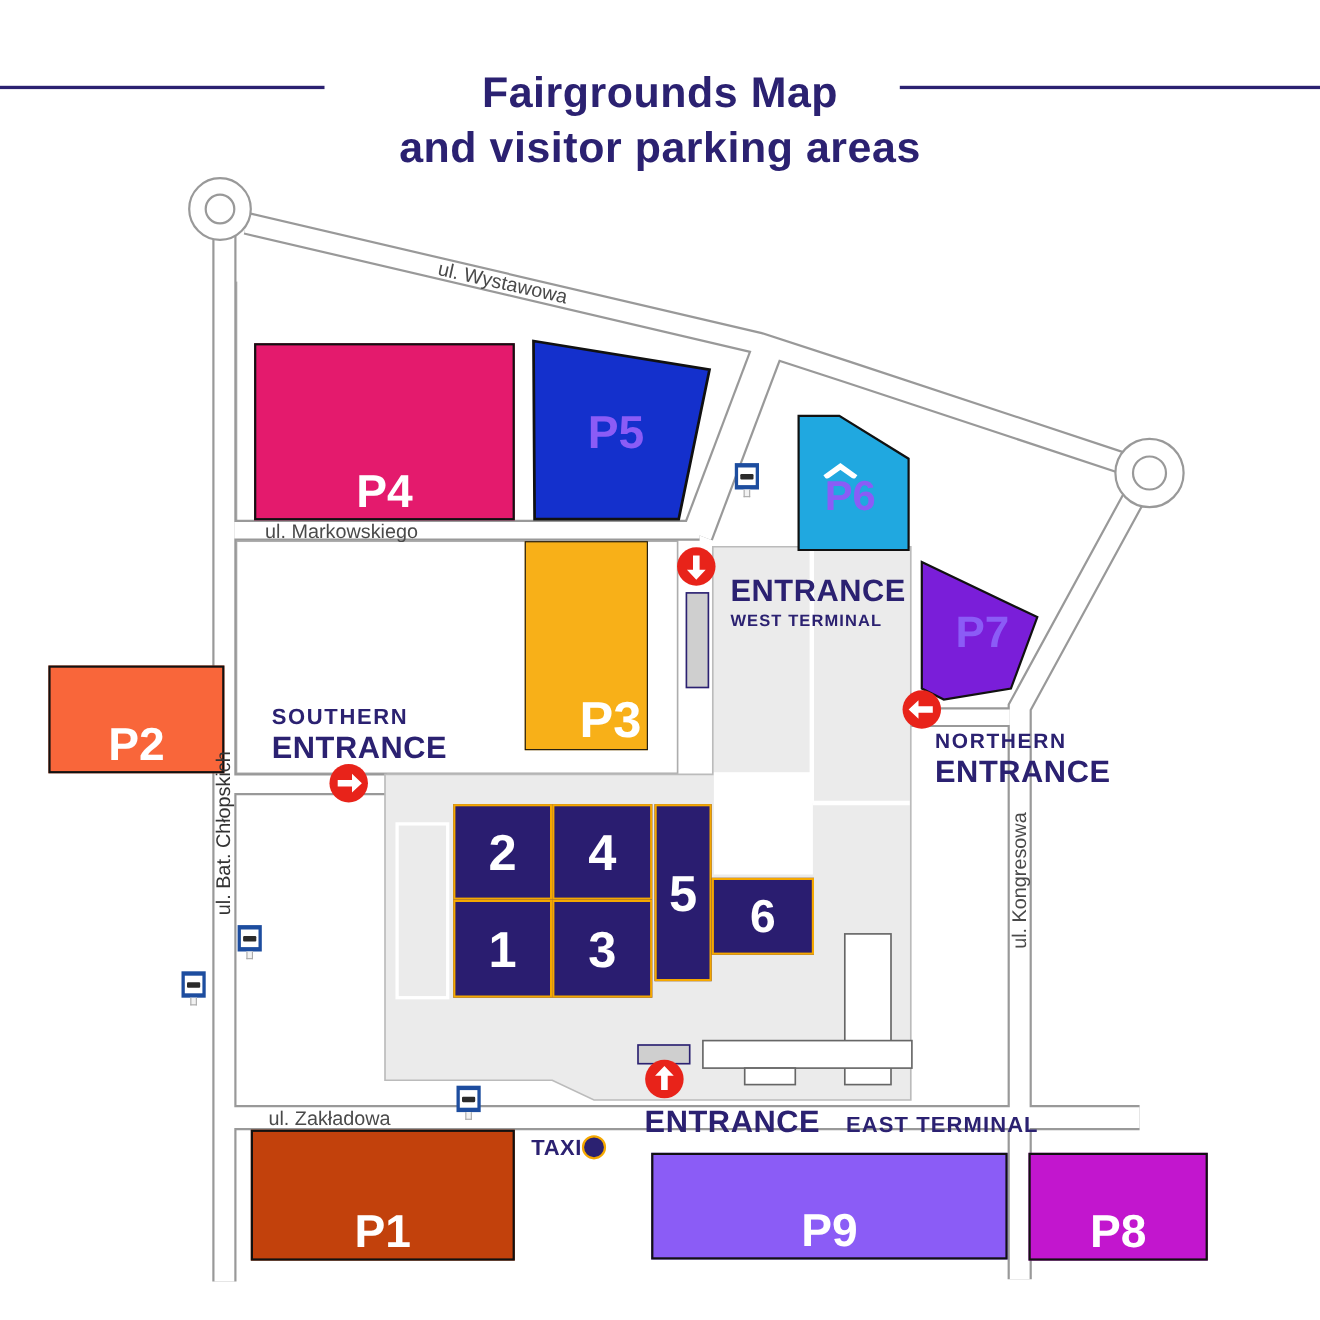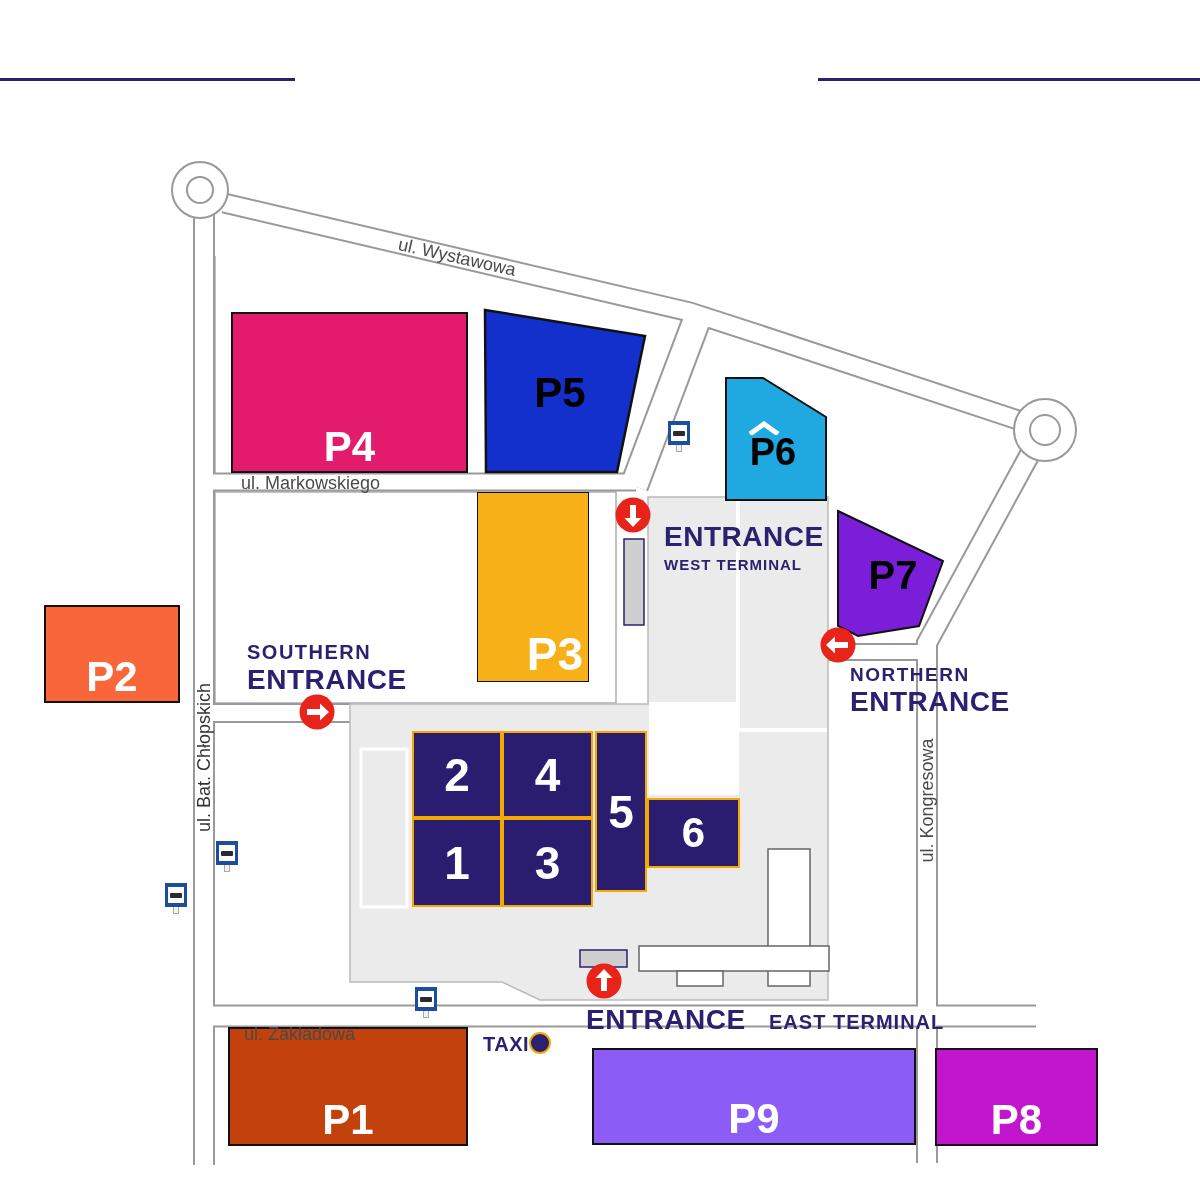--- a/index.html
+++ b/index.html
@@ -8,21 +8,21 @@
   #mapsvg{position:absolute;left:0;top:0;}
   .rule{position:absolute;top:78px;height:3px;background:#2B2171;}
   .rule.left{left:0;width:295px;}
   .rule.right{left:818px;width:382px;}
   .title{position:absolute;left:0;top:60px;width:1200px;text-align:center;
          color:#2B2171;font-weight:bold;font-size:39px;line-height:50px;letter-spacing:.5px;}
   
   .pk{position:absolute;display:flex;align-items:flex-end;justify-content:center;
       color:#fff;font-weight:bold;font-size:42px;box-sizing:border-box;border:2.5px solid #111;}
   .pklabel{position:absolute;display:flex;align-items:center;justify-content:center;
-      color:#000000;font-weight:bold;font-size:42px;}
+      color:#8b5cf6;font-weight:bold;font-size:42px;}
   
   .hall{position:absolute;display:flex;align-items:center;justify-content:center;
         background:#2A1D70;border:2px solid #F5A800;box-sizing:border-box;
         color:#fff;font-weight:bold;font-size:46px;}
   
   .street{position:absolute;color:#4A4A4A;font-size:18px;white-space:nowrap;}
   .vert{transform:rotate(-90deg);transform-origin:center center;text-align:center;}
   
   .ent{position:absolute;color:#2B2171;font-weight:bold;white-space:nowrap;}
   .ent .small{font-size:20px;letter-spacing:1.5px;}
@@ -42,20 +42,24 @@
             background:#2B2171;border:2.5px solid #F5A800;box-sizing:border-box;}
   .roof{position:absolute;}
 </style>
 </head>
 <body>
 
 <div id="stage">
 
   <div class="rule left"></div>
   <div class="rule right"></div>
+  <div class="title">
+    <div>Fairgrounds Map</div>
+    <div>and visitor parking areas</div>
+  </div>
 
   <svg id="mapsvg" width="1200" height="1200" viewBox="0 0 1200 1200">
 
     <rect x="215" y="492" width="401" height="211" fill="#ffffff" stroke="#ADADAD" stroke-width="1.5"></rect>
     <line x1="215" y1="256" x2="215" y2="473" stroke="#ADADAD" stroke-width="1.5"></line>
 
     <g fill="none" stroke="#999999">
       <path d="M204,212 V1165" stroke-width="22"></path>
       <path d="M224,203 L690,312 L770,338 L1042,428" stroke-width="21"></path>
       <path d="M699,314 L634,486" stroke-width="30"></path>
@@ -101,21 +105,21 @@
     <rect x="580" y="950" width="47" height="17" fill="#CFCFCF" stroke="#2B2171" stroke-width="1.5"></rect>
 
     <polygon points="485,310 645,336 617,472 486,472" fill="#1430CC" stroke="#111" stroke-width="2.5"></polygon>
     <polygon points="726,378 763,378 826,417 826,500 726,500" fill="#20A8E0" stroke="#111" stroke-width="2"></polygon>
     <polygon points="838,511 943,561 919,626 858,636 838,626" fill="#7A1ED9" stroke="#111" stroke-width="2"></polygon>
   </svg>
 
   <div class="pk" style="left:231px;top:312px;width:237px;height:161px;background:#E41A6D;">
     <span>P4</span>
   </div>
-  <div class="pk" style="left:44px;top:605px;width:136px;height:98px;background:#F9663A;">
+  <div class="pk" style="left:44px;top:605px;width:160px;height:98px;background:#F9663A;">
     <span>P2</span>
   </div>
   <div class="pk" style="left:477px;top:492px;width:112px;height:190px;background:#F8B018;border-width:1.5px;font-size:46px;padding-left:44px;">
     <span>P3</span>
   </div>
   <div class="pk" style="left:228px;top:1027px;width:240px;height:119px;background:#c2410c;">
     <span>P1</span>
   </div>
   <div class="pk" style="left:592px;top:1048px;width:324px;height:97px;background:#8b5cf6;">
     <span>P9</span>
@@ -147,21 +151,21 @@
     <span>3</span>
     </div>
   <div class="hall" style="left:647px;top:798px;width:93px;height:70px;font-size:42px;">
     <span>6</span>
     </div>
 
   <div class="street" style="left:382px;top:247px;width:150px;text-align:center;transform:rotate(12.6deg);">ul. Wystawowa</div>
   <div class="street" style="left:241px;top:473px;">ul. Markowskiego</div>
   <div class="street vert" style="left:124px;top:747px;width:160px;color:#333;">ul. Bat. Chłopskich</div>
   <div class="street vert" style="left:861px;top:790px;width:132px;">ul. Kongresowa</div>
-  <div class="street" style="left:244px;top:1007px;margin-top:17px;">ul. Zakładowa</div>
+  <div class="street" style="left:244px;top:1007px;">ul. Zakładowa</div>
 
   <div class="ent" style="left:247px;top:641px;">
     <div class="small">SOUTHERN</div>
     <div class="big">ENTRANCE</div>
   </div>
   <div class="ent" style="left:850px;top:664px;">
     <div class="small" style="font-size:19px;">NORTHERN</div>
     <div class="big">ENTRANCE</div>
   </div>
   <div class="ent" style="left:664px;top:521px;">

